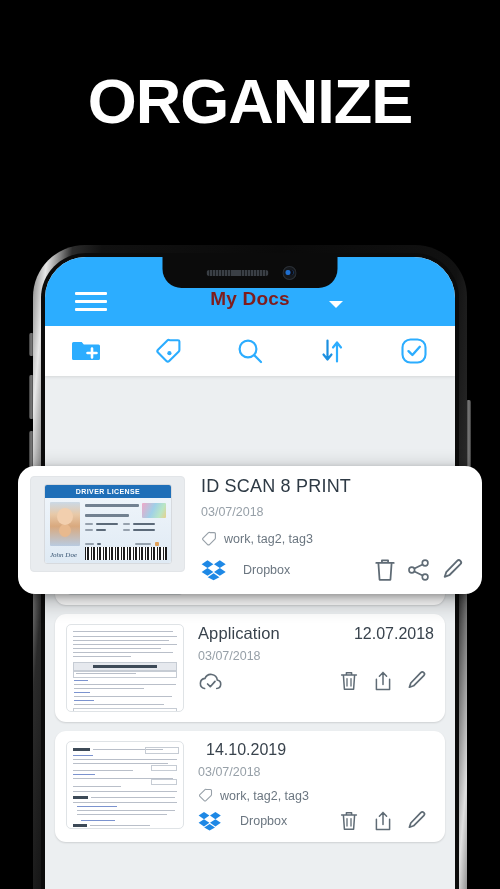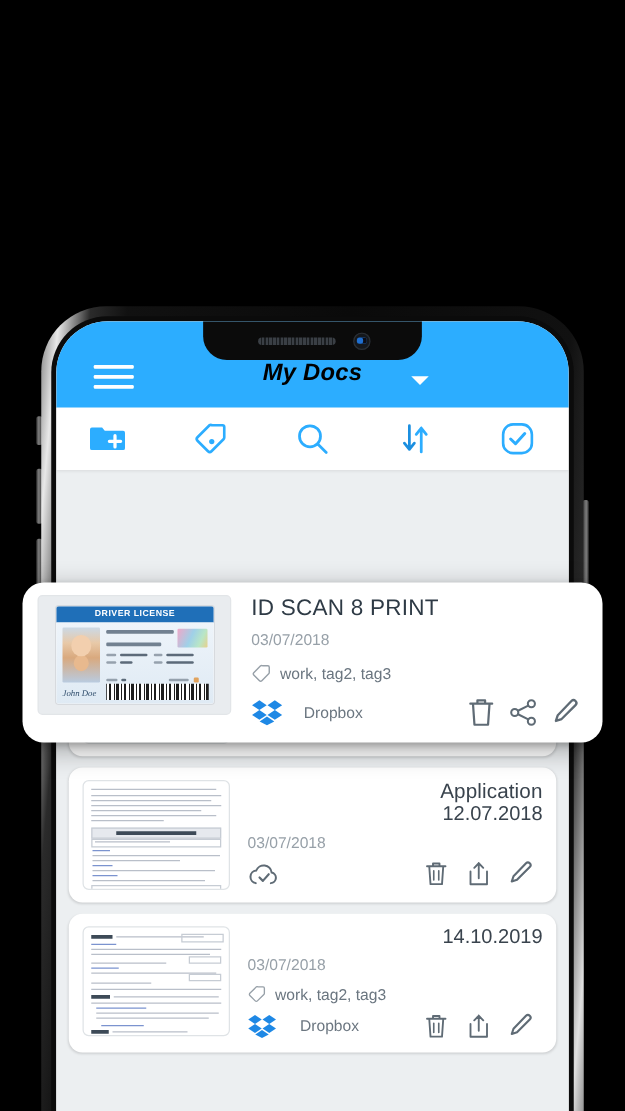--- a/index.html
+++ b/index.html
@@ -68,21 +68,21 @@
   
   .app-header {
     position:absolute; left:0; top:0; width:100%; height:69px;
     background:#2cadff; z-index:10;
   }
   .hamburger { position:absolute; left:30px; top:35px; width:32px; height:20px; cursor:pointer; }
   .hamburger span { display:block; height:3px; background:#fff; border-radius:1px; margin-bottom:5px; }
   .hamburger span:last-child { margin-bottom:0; }
   .app-title {
     position:absolute; left:0; top:31px; width:100%; text-align:center;
-    color:#000000; font-size:19px; font-weight:bold; letter-spacing:.2px;font-style:italic;
+    color:#7f1d1d; font-size:19px; font-weight:bold; letter-spacing:.2px;
   }
   .title-caret {
     position:absolute; left:284px; top:44px;
     width:0;height:0; border-left:7px solid transparent; border-right:7px solid transparent;
     border-top:7px solid #fff; cursor:pointer;
   }
 
   
   .toolbar {
     position:absolute; left:0; top:69px; width:100%; height:50px;
@@ -114,21 +114,21 @@
   }
   .group-name { margin-left:14px; font-size:15px; color:#5f6b75; flex:1; }
 
   
   .doc-row { display:flex; padding:10px 11px 10px 11px; }
   .thumb {
     width:118px; height:88px; flex:0 0 auto; border:1px solid #dfe3e6;
     border-radius:5px; background:#fff; overflow:hidden; position:relative;
   }
   .doc-body { flex:1; padding-left:14px; position:relative; min-width:0; }
-  .doc-top { display:flex; align-items:flex-end; justify-content:space-between;flex-direction:column; }
+  .doc-top { display:flex; align-items:flex-end; justify-content:space-between; }
   .doc-title {
     font-size:16.5px; color:#39434d; letter-spacing:.1px;
     white-space:nowrap; overflow:hidden; text-overflow:ellipsis;
   }
   .doc-date-right { font-size:16px; color:#39434d; flex:0 0 auto; padding-left:8px; }
   .doc-subdate { font-size:12.5px; color:#97a0a8; margin-top:6px; }
   .doc-tags { display:flex; align-items:center; margin-top:9px; font-size:12.5px; color:#6b7680; }
   .doc-tags .tag-ico { margin-right:7px; flex:0 0 auto; }
   .doc-actions { display:flex; align-items:center; margin-top:7px; }
   .cloud-slot { width:34px; flex:0 0 auto; display:flex; align-items:center; cursor:pointer; }
@@ -182,20 +182,21 @@
   .dbox { position:absolute; border:1px solid #c6ccd4; }
   .dblue { position:absolute; background:#7b93cf; height:1px; }
 
   svg { display:block; }
 </style>
 </head>
 <body>
 
 <div class="stage">
 
+  <div class="headline">ORGANIZE</div>
 
   <div class="btn-side btn-silence"></div>
   <div class="btn-side btn-volup"></div>
   <div class="btn-side btn-voldn"></div>
   <div class="btn-side btn-power"></div>
 
   <div class="phone">
     <div class="phone-inner">
       <div class="screen">
 

